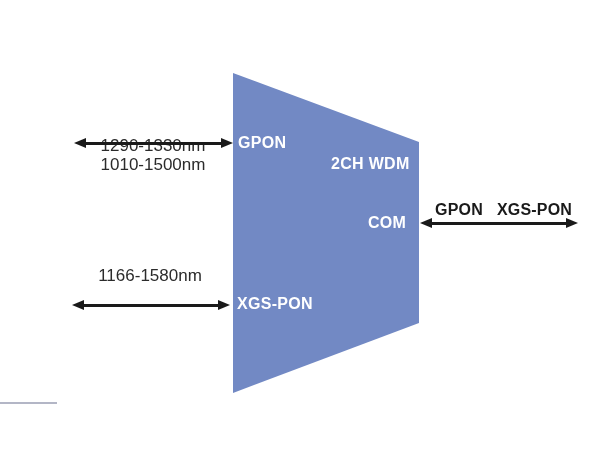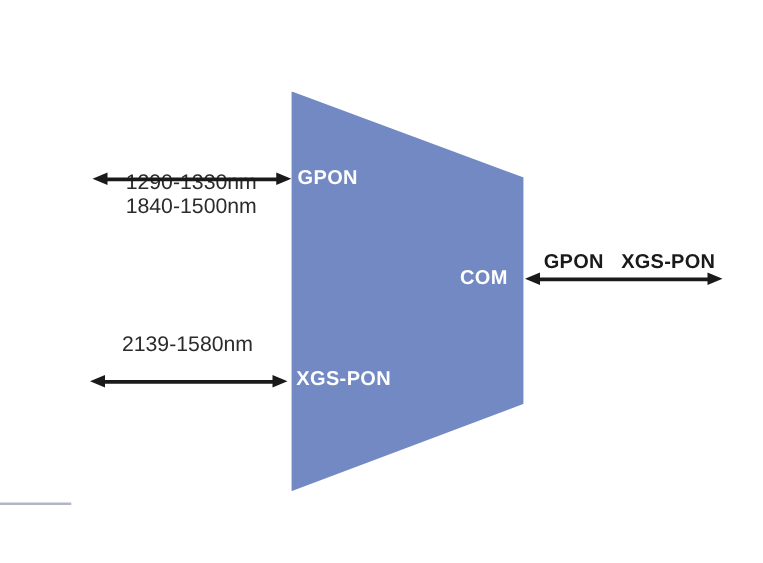--- a/index.html
+++ b/index.html
@@ -112,32 +112,33 @@
 </style>
 </head>
 <body>
 
 <div class="canvas">
 
   <div class="device-shape"></div>
 
   <div class="port-label lbl-gpon">GPON</div>
 
+  <div class="port-label lbl-device">2CH WDM</div>
 
   <div class="port-label lbl-com">COM</div>
 
   <div class="port-label lbl-xgspon">XGS-PON</div>
 
   <div class="wavelength-block wl-top">
     <div>1290-1330nm</div>
-    <div>1840-1500nm</div>
+    <div>1010-1500nm</div>
   </div>
 
   <div class="wavelength-block wl-bottom">
-    <div>2139-1580nm</div>
+    <div>1166-1580nm</div>
   </div>
 
   <div class="com-signals">
     <span>GPON</span>
     <span>XGS-PON</span>
   </div>
 
   <div class="dbl-arrow arrow-gpon">
     <div class="bar"></div>
   </div>

